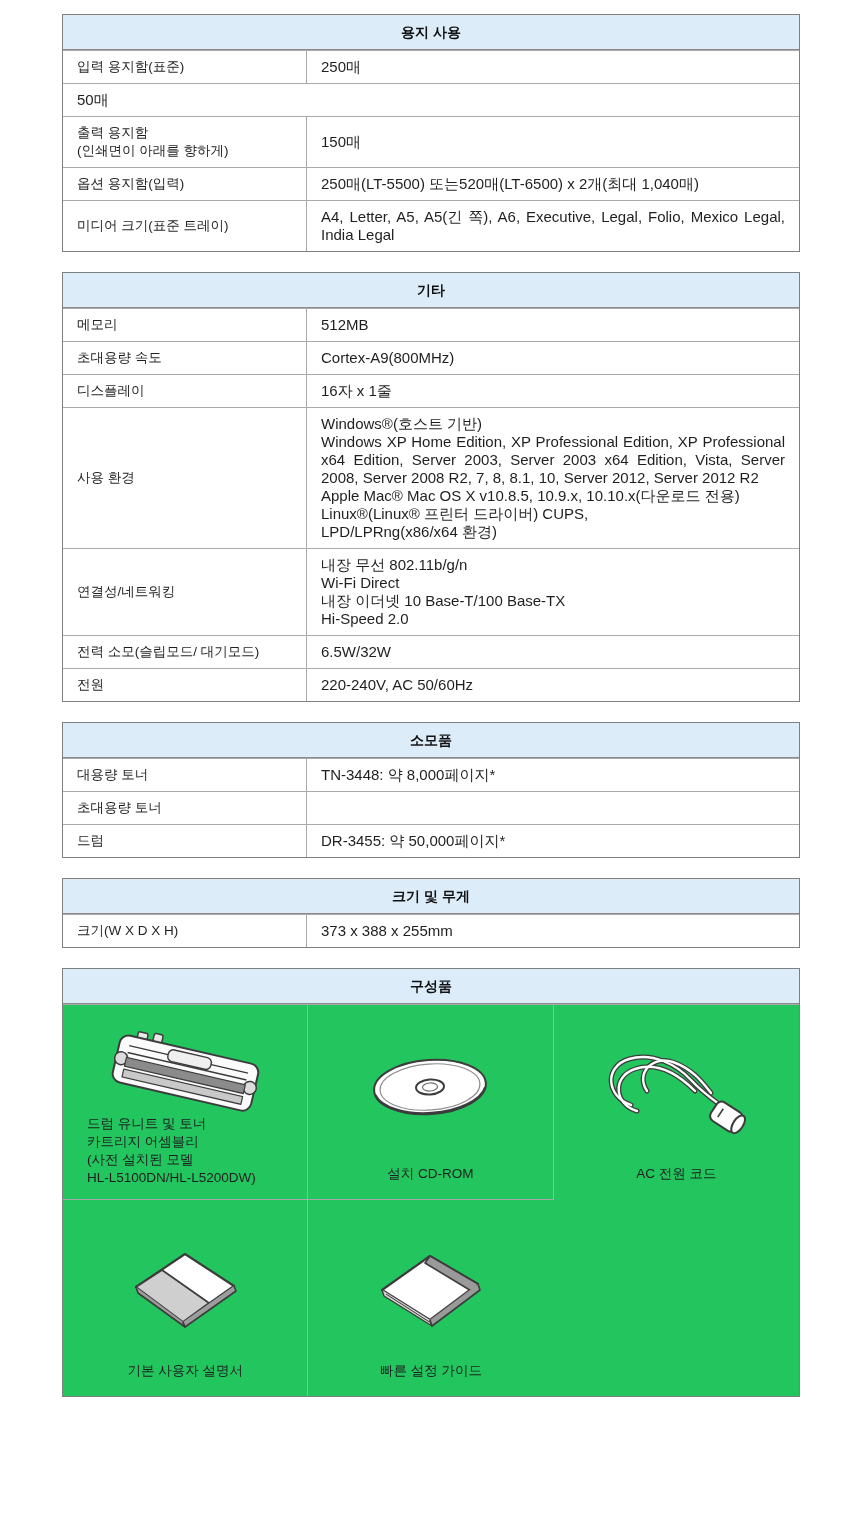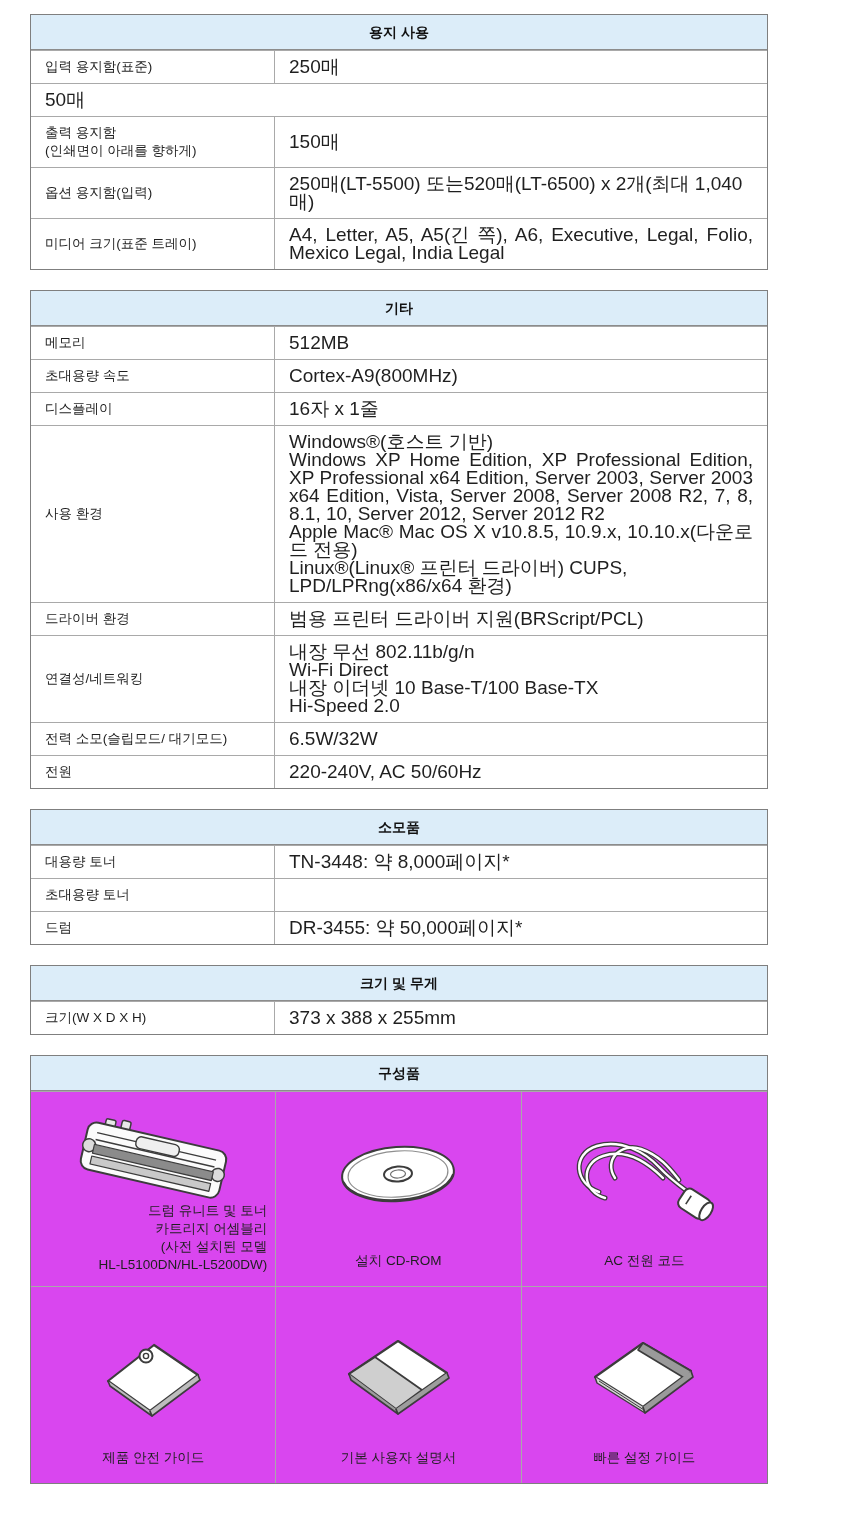--- a/index.html
+++ b/index.html
@@ -5,21 +5,21 @@
   html, body {
     margin: 0; padding: 0;
     background: #ffffff;
     width: 860px; height: 1539px;
     overflow: hidden;
     font-family: "Liberation Sans", "DejaVu Sans", sans-serif;
     color: #1f1f1f;
     -webkit-font-smoothing: antialiased;
   }
   .page {
-    padding: 14px 0 0 30px;
+    padding: 14px 0 0 62px;
     width: 738px;
   }
   
   .spec-table {
     width: 738px;
     border: 1px solid #7f7f7f;
     margin-bottom: 20px;
     box-sizing: border-box;
     background: #fff;
   }
@@ -50,34 +50,34 @@
     line-height: 18px;
     white-space: pre-line;
     flex-shrink: 0;
   }
   .spec-value {
     flex: 1;
     box-sizing: border-box;
     padding: 7px 14px;
     display: flex;
     align-items: center;
-    font-size: 19px;
+    font-size: 15px;
     line-height: 18px;
     white-space: pre-line;
   }
   .spec-value.justify { text-align: justify; }
   .spec-value.justify > span { width: 100%; }
   .spec-value > span, .spec-label > span { display: block; width: 100%; }
 
   
   .comp-table {
     width: 738px;
     border: 1px solid #7f7f7f;
     box-sizing: border-box;
-    background: #d946ef;
+    background: #22c55e;
   }
   .comp-row { display: flex; }
   .comp-cell {
     position: relative;
     width: 245.33px;
     box-sizing: border-box;
     border-top: 1px solid #a9a9a9;
     border-right: 1px solid #a9a9a9;
   }
   .comp-cell:last-child { border-right: none; }
@@ -96,21 +96,21 @@
   .comp-label {
     position: absolute;
     bottom: 16px;
     left: 0; right: 0;
     text-align: center;
     font-size: 13.5px;
     line-height: 18px;
     white-space: pre-line;
   }
   .comp-label.left {
-    text-align: right;
+    text-align: left;
     left: 24px; right: 8px;
     bottom: 12px;
   }
   svg { display: block; }
 </style>
 </head>
 <body>
 
 <div class="page">
 
@@ -152,24 +152,20 @@
       <div class="spec-label"><span>디스플레이</span></div>
       <div class="spec-value"><span>16자 x 1줄</span></div>
     </div>
     <div class="spec-row">
       <div class="spec-label"><span>사용 환경</span></div>
       <div class="spec-value justify"><span>Windows®(호스트 기반)
 Windows XP Home Edition, XP Professional Edition, XP Professional x64 Edition, Server 2003, Server 2003 x64 Edition, Vista, Server 2008, Server 2008 R2, 7, 8, 8.1, 10, Server 2012, Server 2012 R2
 Apple Mac® Mac OS X v10.8.5, 10.9.x, 10.10.x(다운로드 전용)
 Linux®(Linux® 프린터 드라이버) CUPS,
 LPD/LPRng(x86/x64 환경)</span></div>
-    </div>
-    <div class="spec-row">
-      <div class="spec-label"><span>드라이버 환경</span></div>
-      <div class="spec-value"><span>범용 프린터 드라이버 지원(BRScript/PCL)</span></div>
     </div>
     <div class="spec-row">
       <div class="spec-label"><span>연결성/네트워킹</span></div>
       <div class="spec-value"><span>내장 무선 802.11b/g/n
 Wi-Fi Direct
 내장 이더넷 10 Base-T/100 Base-TX
 Hi-Speed 2.0</span></div>
     </div>
     <div class="spec-row">
       <div class="spec-label"><span>전력 소모(슬립모드/ 대기모드)</span></div>
@@ -266,32 +262,20 @@
               <line x1="128" y1="76" x2="128" y2="86" stroke="#3c3c3c" stroke-width="1.6"></line>
             </g>
           </svg>
         </div>
         <div class="comp-label">AC 전원 코드</div>
       </div>
     </div>
 
     <div class="comp-row r2">
 
-      <div class="comp-cell">
-        <div class="comp-icon sheet">
-          <svg width="150" height="108" viewBox="0 0 150 108">
-            <path d="M30,62 L76,26 L120,56 L72,92 Z" fill="#ffffff" stroke="#3c3c3c" stroke-width="2.2" stroke-linejoin="round"></path>
-            <path d="M30,62 L32,67 L74,97 L72,92" fill="#bdbdbd" stroke="#3c3c3c" stroke-width="1.6" stroke-linejoin="round"></path>
-            <path d="M72,92 L74,97 L122,61 L120,56" fill="#bdbdbd" stroke="#3c3c3c" stroke-width="1.6" stroke-linejoin="round"></path>
-            <circle cx="68" cy="37" r="6.5" fill="#ffffff" stroke="#3c3c3c" stroke-width="2"></circle>
-            <circle cx="68" cy="37" r="2.6" fill="none" stroke="#3c3c3c" stroke-width="1.4"></circle>
-          </svg>
-        </div>
-        <div class="comp-label">제품 안전 가이드</div>
-      </div>
 
       <div class="comp-cell">
         <div class="comp-icon book">
           <svg width="150" height="108" viewBox="0 0 150 108">
             <path d="M26,55 L75,22 L124,54 L73,90 Z" fill="#ffffff" stroke="#3c3c3c" stroke-width="2.2" stroke-linejoin="round"></path>
             <path d="M26,55 L52,38 L99,71 L73,90 Z" fill="#cfcfcf" stroke="#3c3c3c" stroke-width="1.8" stroke-linejoin="round"></path>
             <path d="M26,55 L28,61 L75,95 L73,90" fill="#9d9d9d" stroke="#3c3c3c" stroke-width="1.6" stroke-linejoin="round"></path>
             <path d="M73,90 L75,95 L126,59 L124,54" fill="#9d9d9d" stroke="#3c3c3c" stroke-width="1.6" stroke-linejoin="round"></path>
           </svg>
         </div>

